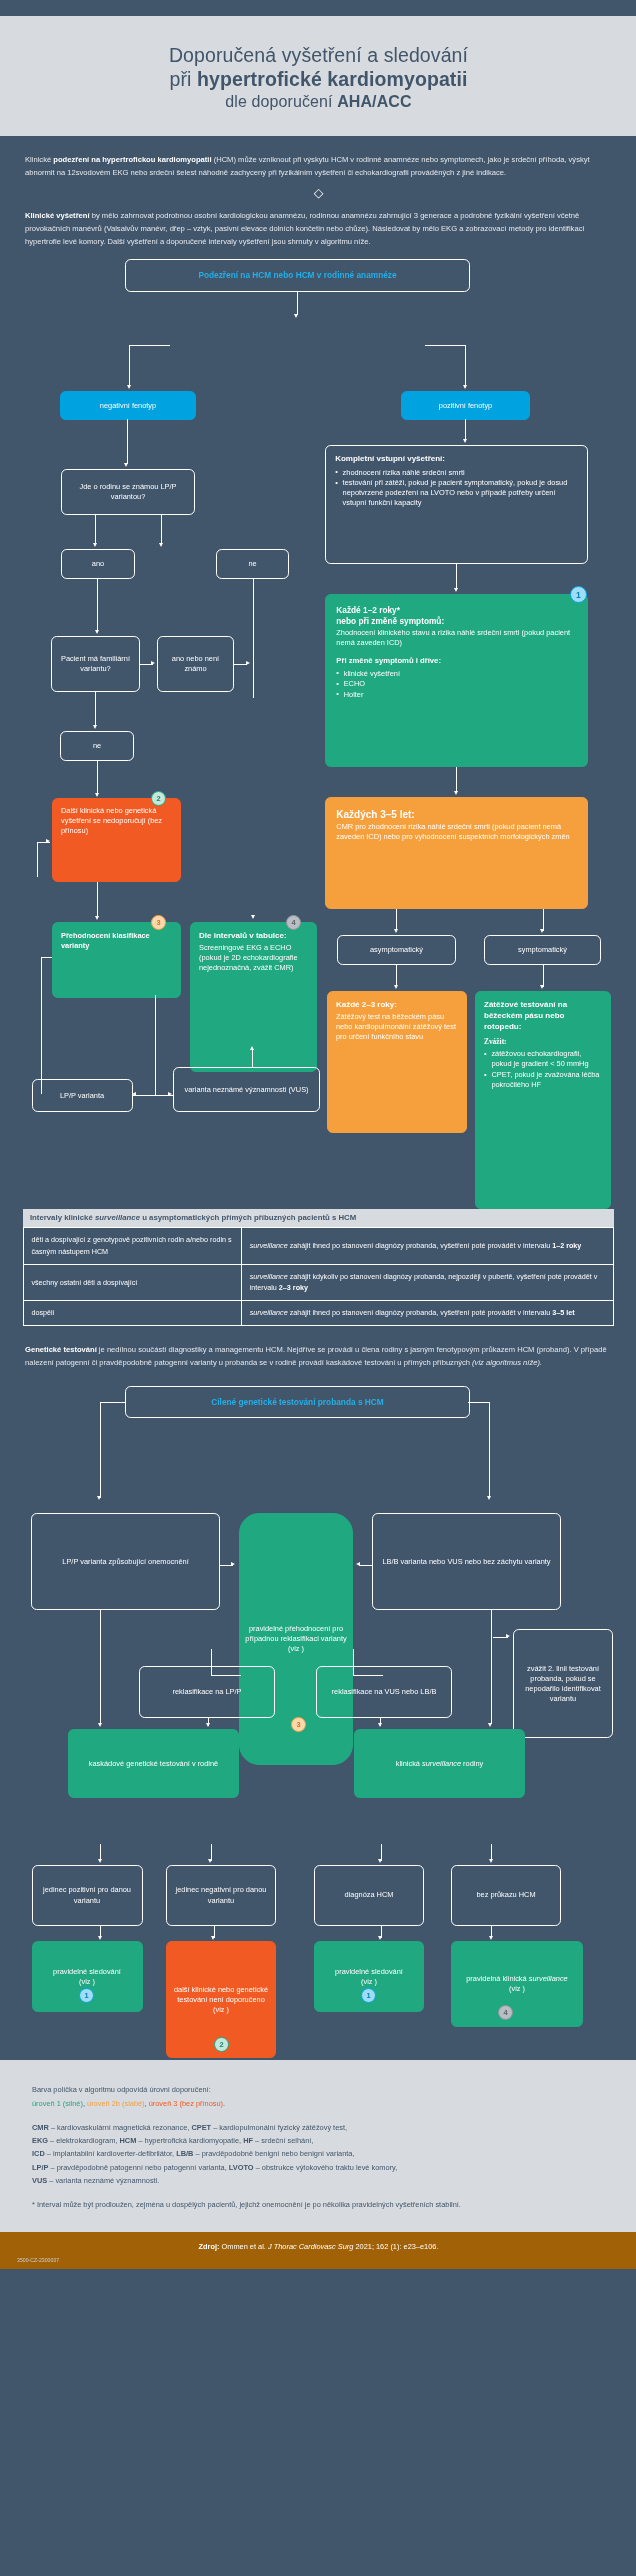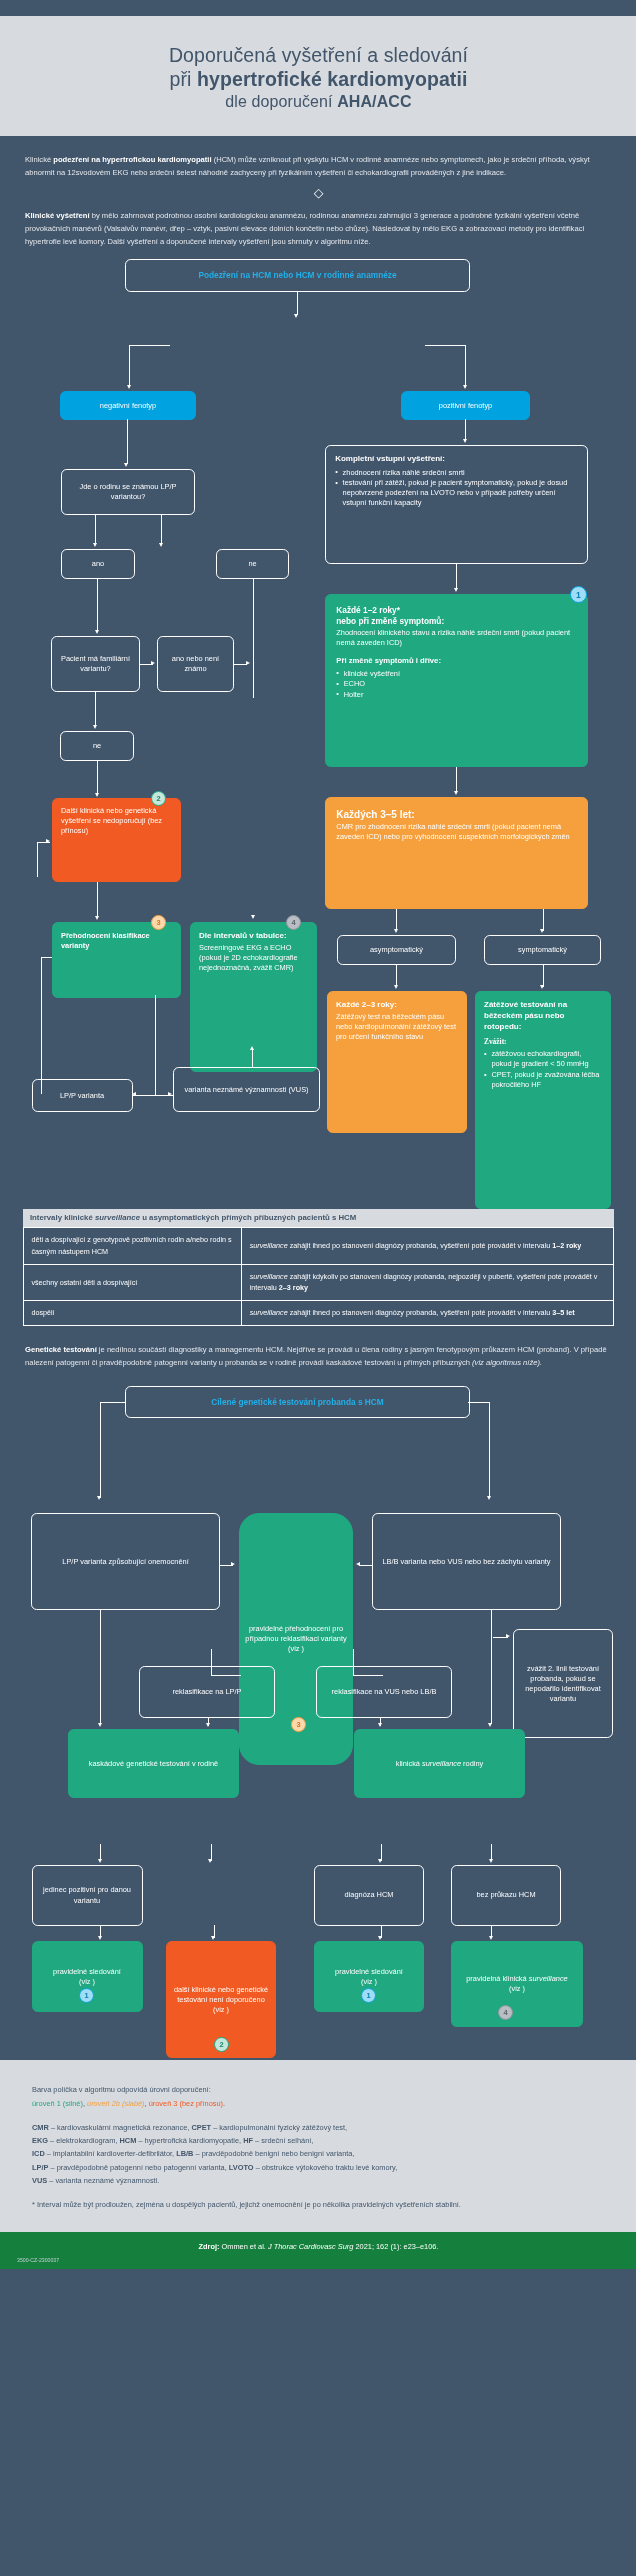--- a/index.html
+++ b/index.html
@@ -134,27 +134,27 @@
   .legend {
     background: #d7dade;
     color: #41556b;
     padding: 23px 32px 20.6px 32px;
     font-size: 7.4px;
     line-height: 1.78;
     font-weight: 300;
   }
   .legend b { font-weight: 700; }
   .lev1 { color: #20a881; }
-  .lev2 { color: #f5a03c; font-style: italic; }
+  .lev2 { color: #f5a03c; }
   .lev3 { color: #f15a22; }
   .legend .blk { margin-bottom: 11.4px; }
   .legend .blk:last-child { margin-bottom: 0; }
 
   .srcbar {
-    background: #15803d;
+    background: #a16207;
     padding: 10.3px 19.5px 8px 19.5px;
     position: relative;
     min-height: 37px;
   }
   .src {
     text-align: center;
     font-size: 7.4px;
     color: #ffffff;
     font-weight: 300;
   }
@@ -467,20 +467,23 @@
     <div class="ln lnv" style="left:211px; top:0px; height:17px;"></div>
     <div class="arrow-d" style="left:208px; top:15px;"></div>
     <div class="ln lnv" style="left:381px; top:0px; height:17px;"></div>
     <div class="arrow-d" style="left:378px; top:15px;"></div>
     <div class="ln lnv" style="left:491px; top:0px; height:17px;"></div>
     <div class="arrow-d" style="left:489px; top:15px;"></div>
 
     <div class="node plain" style="left:31.5px; top:20.6px; width:111px; height:61px;">
       <span>jedinec pozitivní pro danou variantu</span>
     </div>
+    <div class="node plain" style="left:166px; top:20.6px; width:110px; height:61px;">
+      <span>jedinec negativní pro danou variantu</span>
+    </div>
     <div class="node plain" style="left:314px; top:20.6px; width:110px; height:61px;">
       <span>diagnóza HCM</span>
     </div>
     <div class="node plain" style="left:451px; top:20.6px; width:110px; height:61px;">
       <span>bez průkazu HCM</span>
     </div>
 
     <div class="ln lnv" style="left:100px; top:81px; height:12.6px;"></div>
     <div class="arrow-d" style="left:98px; top:92px;"></div>
     <div class="ln lnv" style="left:214px; top:81px; height:12.6px;"></div>

